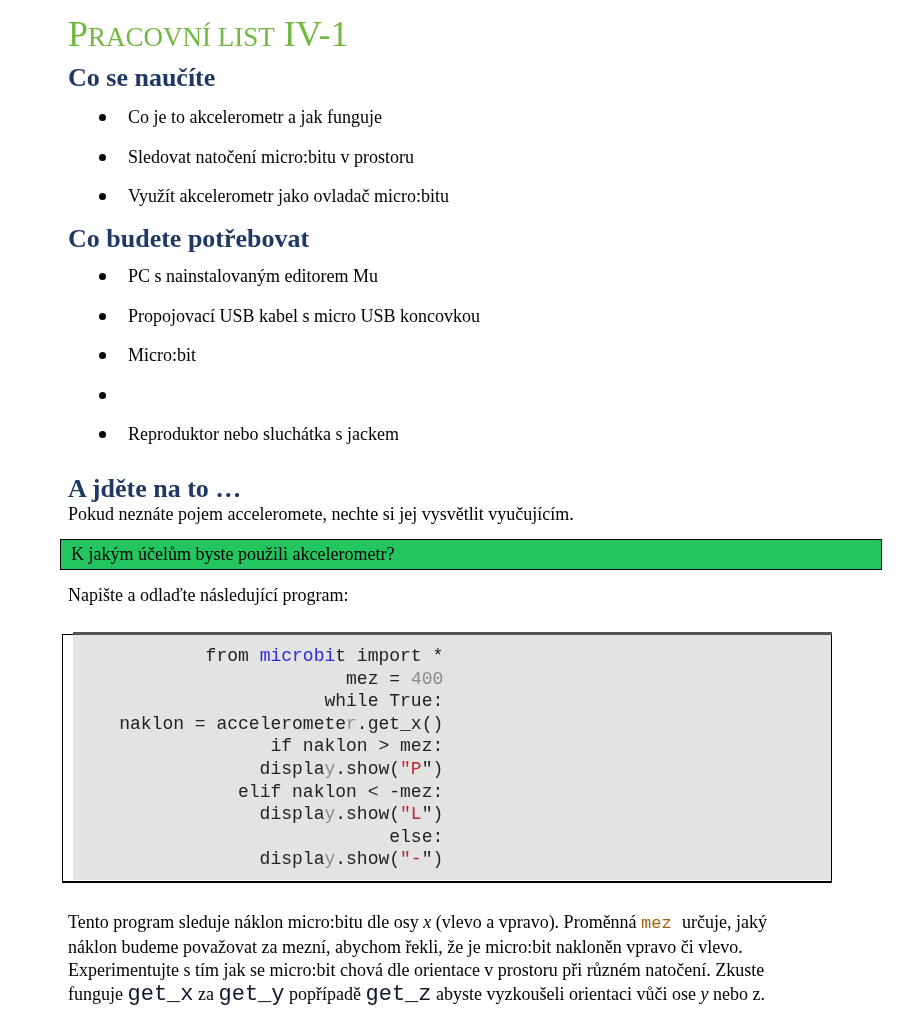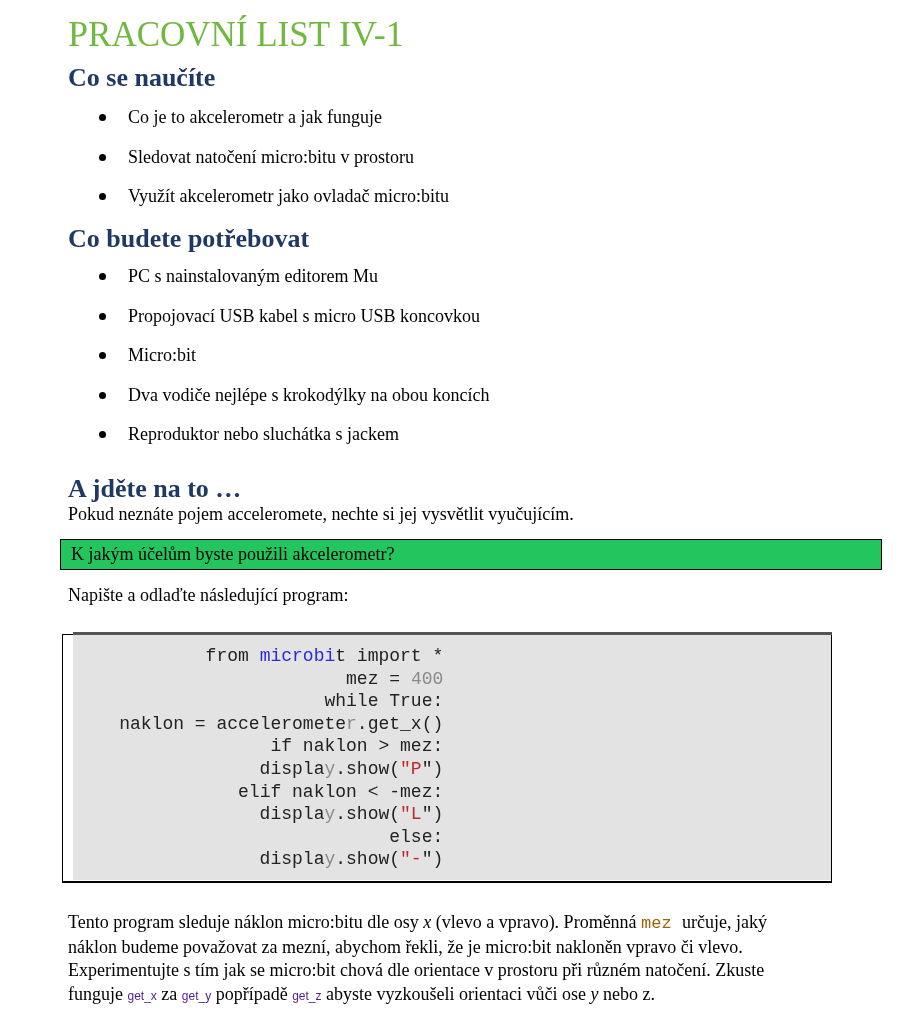--- a/index.html
+++ b/index.html
@@ -7,21 +7,21 @@
       width: 912px; height: 1020px; position: relative; overflow: hidden;
       font-family: "Liberation Serif", "DejaVu Serif", serif;
       color: #000000;
     }
     .title {
       position: absolute; left: 68px; top: 12px;
       font-family: "Liberation Serif", serif;
       color: #70B83F; font-size: 36px; line-height: 44px; font-weight: normal;
       margin: 0; white-space: nowrap; letter-spacing: 0px;
     }
-    .title .sc { font-size: 35px; }
+    .title .sc { font-size: 27px; }
     .h2 {
       position: absolute; left: 68px; margin: 0;
       font-family: "Liberation Serif", serif;
       font-weight: bold; color: #1F3864; font-size: 26px; line-height: 32px;
       white-space: nowrap;
     }
     ul.list { position: absolute; left: 0; margin: 0; padding: 0; list-style: none; }
     ul.list li {
       position: relative; height: 39.6px; font-size: 18px; line-height: 22px;
       padding-left: 128px; white-space: nowrap;
@@ -59,42 +59,42 @@
       font-size: 18px; line-height: 22.6px; color: #222; white-space: pre; text-align: right;
     }
     .kw-blue { color: #2828E0; }
     .num-gray { color: #8A8A8A; }
     .g { color: #8A8A8A; }
     .str { color: #C0282D; }
     .bottom-para {
       position: absolute; left: 68px; top: 911px; width: 800px; margin: 0;
       font-size: 18px; line-height: 23.5px; white-space: nowrap;
     }
-    .mono { font-family: Liberation Sans, sans-serif; font-size: 12px; color: #4c1d95; }
+    .mono { font-family: Liberation Mono, monospace; font-size: 22px; color: #0f172a; }
     .mono-gray { font-family: "Liberation Mono", "DejaVu Sans Mono", monospace; font-size: 17px; color: #a16207; }
     .i { font-style: italic; }
   </style>
 </head>
 <body>
 
 <h1 class="title"><span>P</span><span class="sc">RACOVNÍ LIST</span><span> IV-1</span></h1>
 
 <h2 class="h2" style="top:62px;">Co se naučíte</h2>
 <ul class="list" style="top:106px;">
   <li><span class="bullet"></span><span>Co je to akcelerometr a jak funguje</span></li>
   <li><span class="bullet"></span><span>Sledovat natočení micro:bitu v prostoru</span></li>
   <li><span class="bullet"></span><span>Využít akcelerometr jako ovladač micro:bitu</span></li>
 </ul>
 
 <h2 class="h2" style="top:223px;">Co budete potřebovat</h2>
 <ul class="list" style="top:265px;">
   <li><span class="bullet"></span><span>PC s nainstalovaným editorem Mu</span></li>
   <li><span class="bullet"></span><span>Propojovací USB kabel s micro USB koncovkou</span></li>
   <li><span class="bullet"></span><span>Micro:bit</span></li>
-  <li><span class="bullet"></span><span>Dva vodiče nejlépe s krokodýlky na obou koncích</span></li>
+  <li><span class="bullet"></span></li>
   <li><span class="bullet"></span><span>Reproduktor nebo sluchátka s jackem</span></li>
 </ul>
 
 <h2 class="h2" style="top:473px;">A jděte na to …</h2>
 <p class="para" style="top:503px;">Pokud neznáte pojem acceleromete, nechte si jej vysvětlit vyučujícím.</p>
 
 <div class="question-box">
   <span>K jakým účelům byste použili akcelerometr?</span>
 </div>
 

